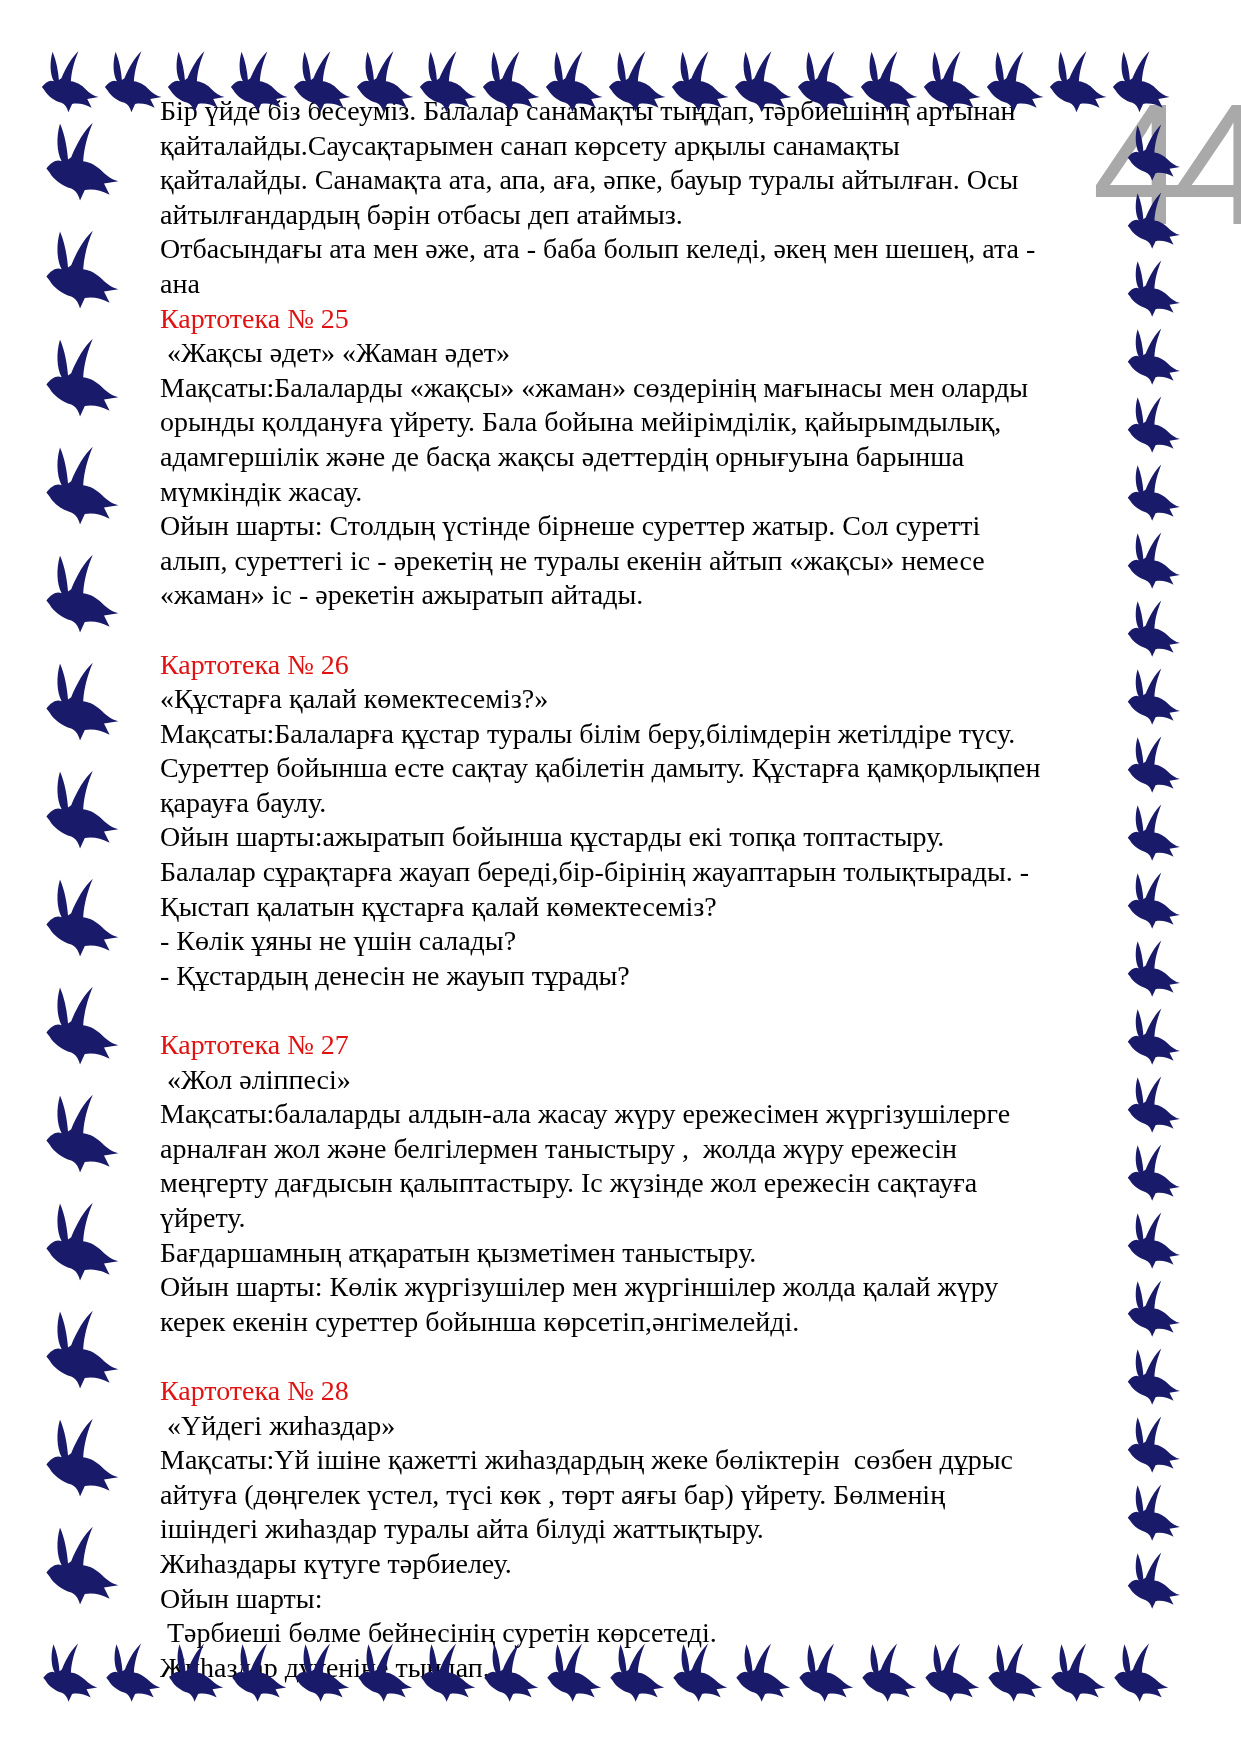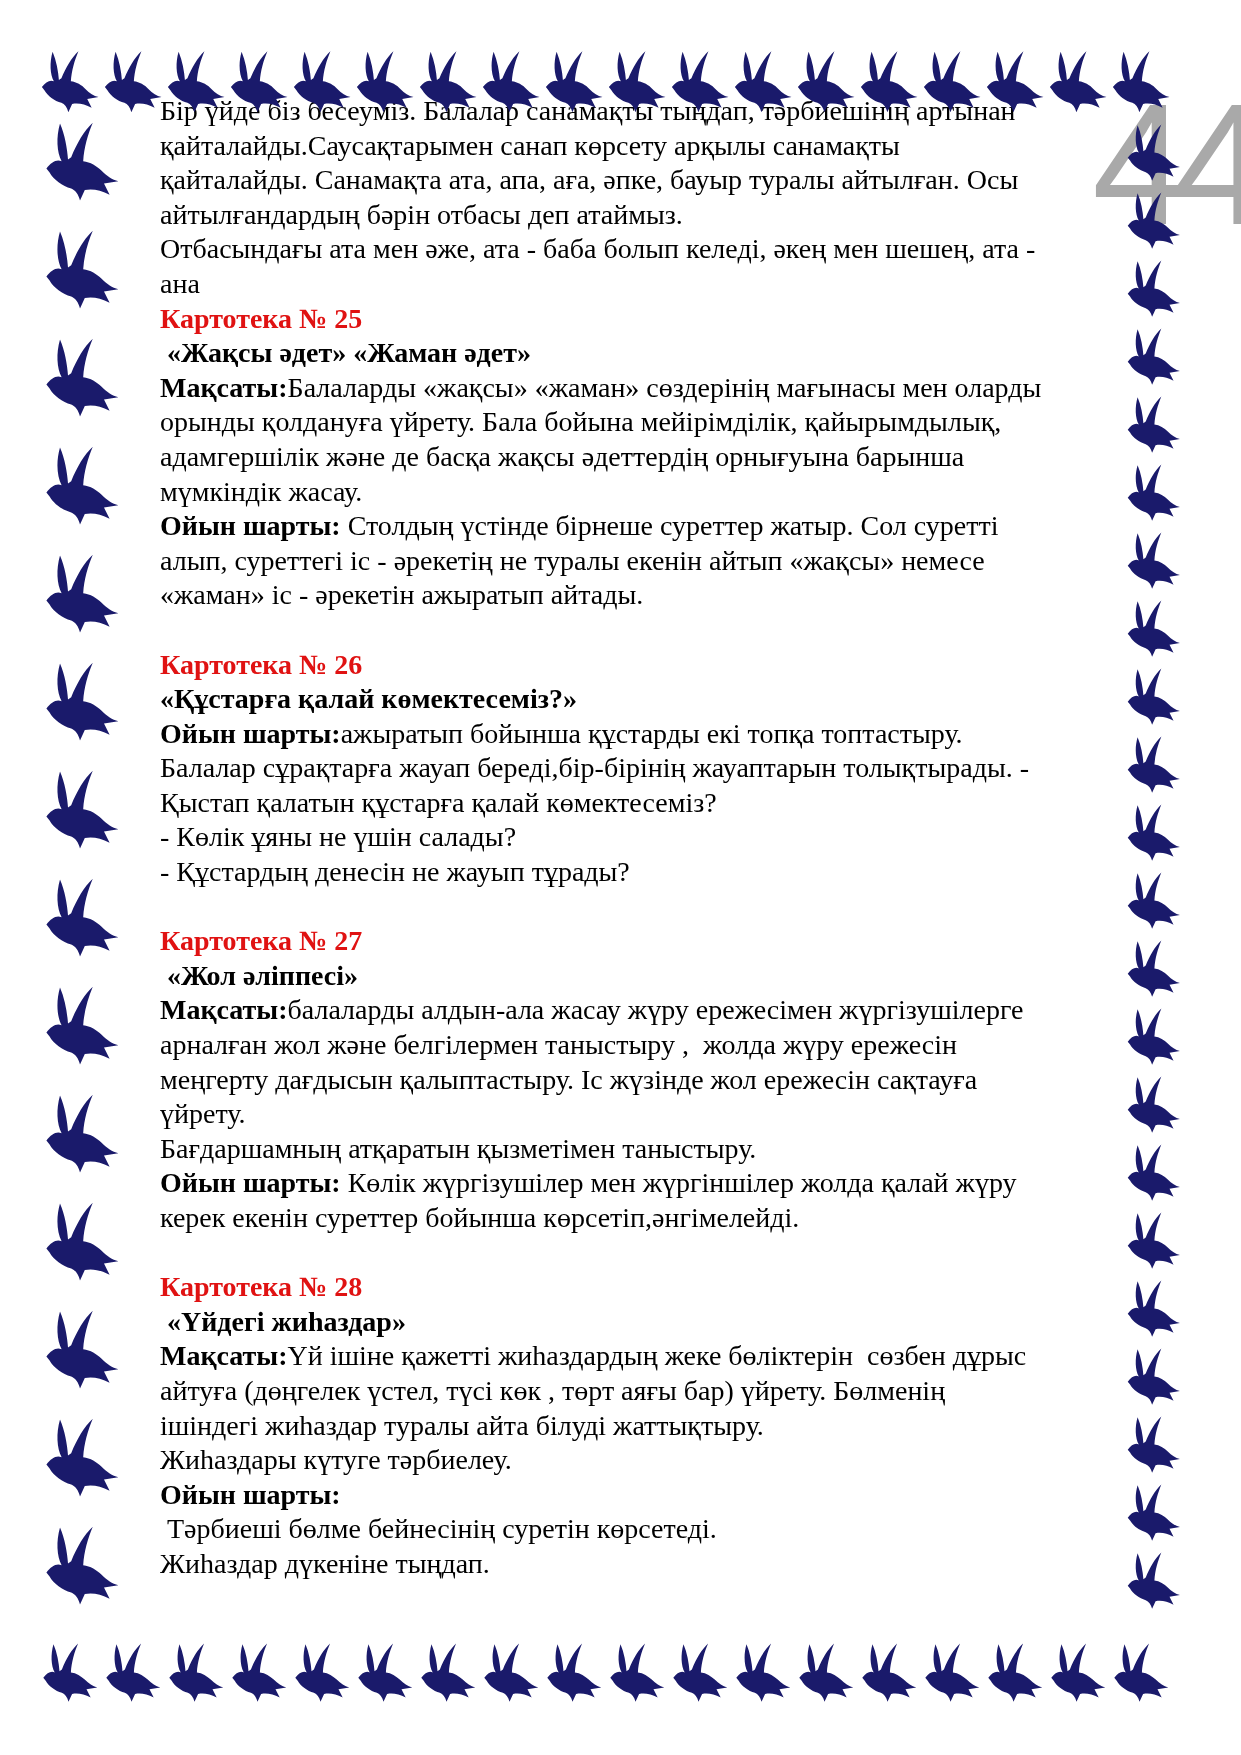--- a/index.html
+++ b/index.html
@@ -37,21 +37,21 @@
     font-size:28px;
     line-height:34.6px;
     color:#000;
   }
   .block{
     margin:0;
     white-space:pre-wrap;
     min-height:34.6px;
   }
   .block.heading{color:var(--red);font-weight:bold;}
-  .b{font-weight:bold;}
+  .b{font-weight:normal;}
   
   .strip{
     position:absolute;
     display:flex;
     z-index:3;
     color:var(--navy);
     pointer-events:none;
   }
   .bird{display:block;flex:0 0 auto;}
   .strip-top{left:40px;top:50px;flex-direction:row;}
@@ -305,20 +305,21 @@
   <div class="text-col">
       <p class="block"><span>Бір үйде біз бесеуміз. Балалар санамақты тыңдап, тәрбиешінің артынан қайталайды.Саусақтарымен санап көрсету арқылы санамақты қайталайды. Санамақта ата, апа, аға, әпке, бауыр туралы айтылған. Осы айтылғандардың бәрін отбасы деп атаймыз.</span></p>
       <p class="block"><span>Отбасындағы ата мен әже, ата - баба болып келеді, әкең мен шешең, ата - ана</span></p>
       <p class="block heading"><span class="b">Картотека № 25</span></p>
       <p class="block"><span class="b"> «Жақсы әдет» «Жаман әдет»</span></p>
       <p class="block"><span class="b">Мақсаты:</span><span>Балаларды «жақсы» «жаман» сөздерінің мағынасы мен оларды орынды қолдануға үйрету. Бала бойына мейірімділік, қайырымдылық, адамгершілік және де басқа жақсы әдеттердің орнығуына барынша мүмкіндік жасау.</span></p>
       <p class="block"><span class="b">Ойын шарты:</span><span> Столдың үстінде бірнеше суреттер жатыр. Сол суретті алып, суреттегі іс - әрекетің не туралы екенін айтып «жақсы» немесе «жаман» іс - әрекетін ажыратып айтады.</span></p>
       <p class="block"></p>
       <p class="block heading"><span class="b">Картотека № 26</span></p>
       <p class="block"><span class="b">«Құстарға қалай көмектесеміз?»</span></p>
+      <p class="block"><span class="b">Мақсаты:</span><span>Балаларға құстар туралы білім беру,білімдерін жетілдіре түсу. Суреттер бойынша есте сақтау қабілетін дамыту. Құстарға қамқорлықпен қарауға баулу.</span></p>
       <p class="block"><span class="b">Ойын шарты:</span><span>ажыратып бойынша құстарды екі топқа топтастыру.  Балалар сұрақтарға жауап береді,бір-бірінің жауаптарын толықтырады. - Қыстап қалатын құстарға қалай көмектесеміз?</span></p>
       <p class="block"><span>- Көлік ұяны не үшін салады?</span></p>
       <p class="block"><span>- Құстардың денесін не жауып тұрады?</span></p>
       <p class="block"></p>
       <p class="block heading"><span class="b">Картотека № 27</span></p>
       <p class="block"><span class="b"> «Жол әліппесі»</span></p>
       <p class="block"><span class="b">Мақсаты:</span><span>балаларды алдын-ала жасау жүру ережесімен жүргізушілерге арналған жол және белгілермен таныстыру ,  жолда жүру ережесін меңгерту дағдысын қалыптастыру. Іс жүзінде жол ережесін сақтауға үйрету.</span></p>
       <p class="block"><span>Бағдаршамның атқаратын қызметімен таныстыру.</span></p>
       <p class="block"><span class="b">Ойын шарты:</span><span> Көлік жүргізушілер мен жүргіншілер жолда қалай жүру керек екенін суреттер бойынша көрсетіп,әнгімелейді.</span></p>
       <p class="block"></p>

